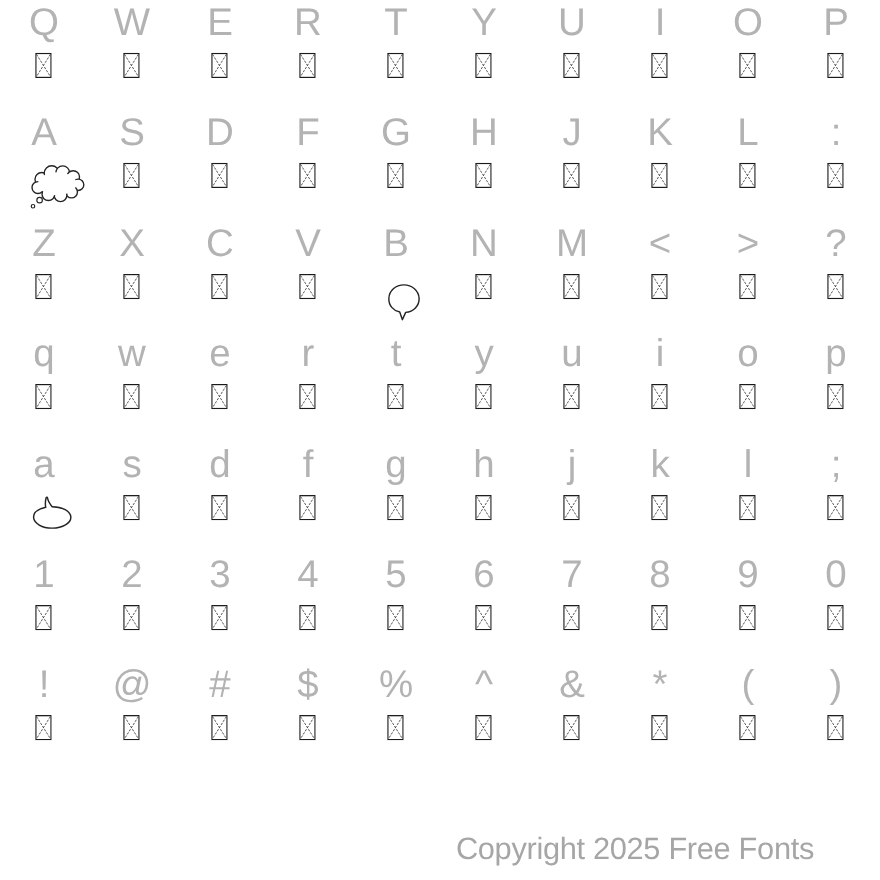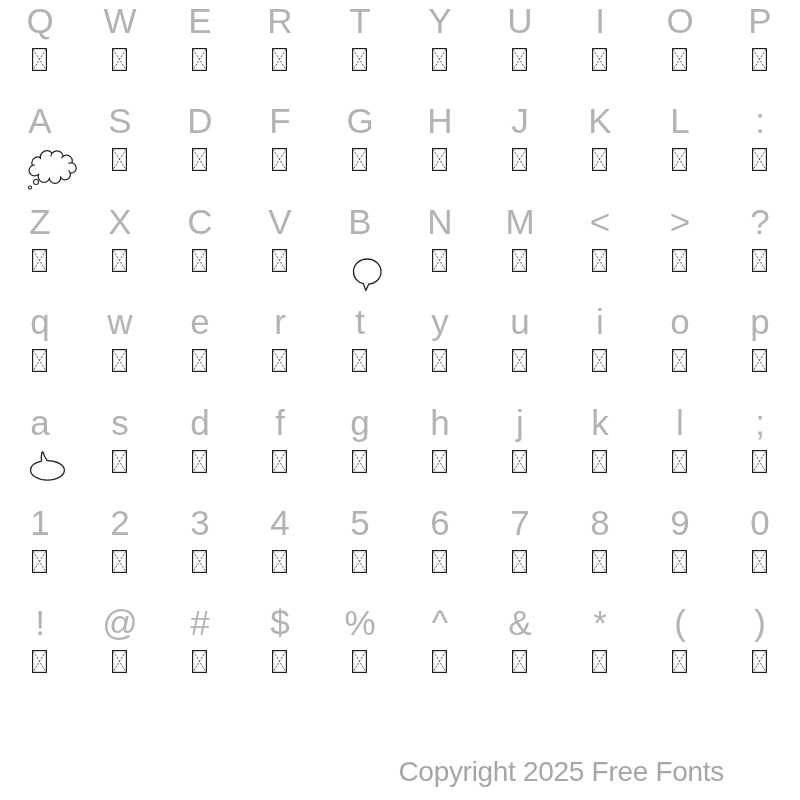--- a/index.html
+++ b/index.html
@@ -33,21 +33,21 @@
     white-space:pre;
   }
   .glyph-holder{
     position:absolute;top:43px;left:0;width:80px;height:57px;
   }
   .glyph-holder.notdef svg{margin:1px 0 0 32px;display:block;}
   .glyph-holder.thought-bubble svg{margin:2px 0 0 24px;display:block;}
   .glyph-holder.speech-bubble svg{margin:10px 0 0 32px;display:block;}
   .glyph-holder.oval-speech-bubble svg{margin:2px 0 0 29px;display:block;}
   .footer{
-    position:absolute;top:756px;right:76px;
+    position:absolute;top:756px;right:60px;
     font-size:28px;letter-spacing:-0.3px;
     color:var(--footer-color);
     white-space:nowrap;
   }
 </style>
 </head>
 <body>
 
 <div class="page">
   <div class="charmap">

